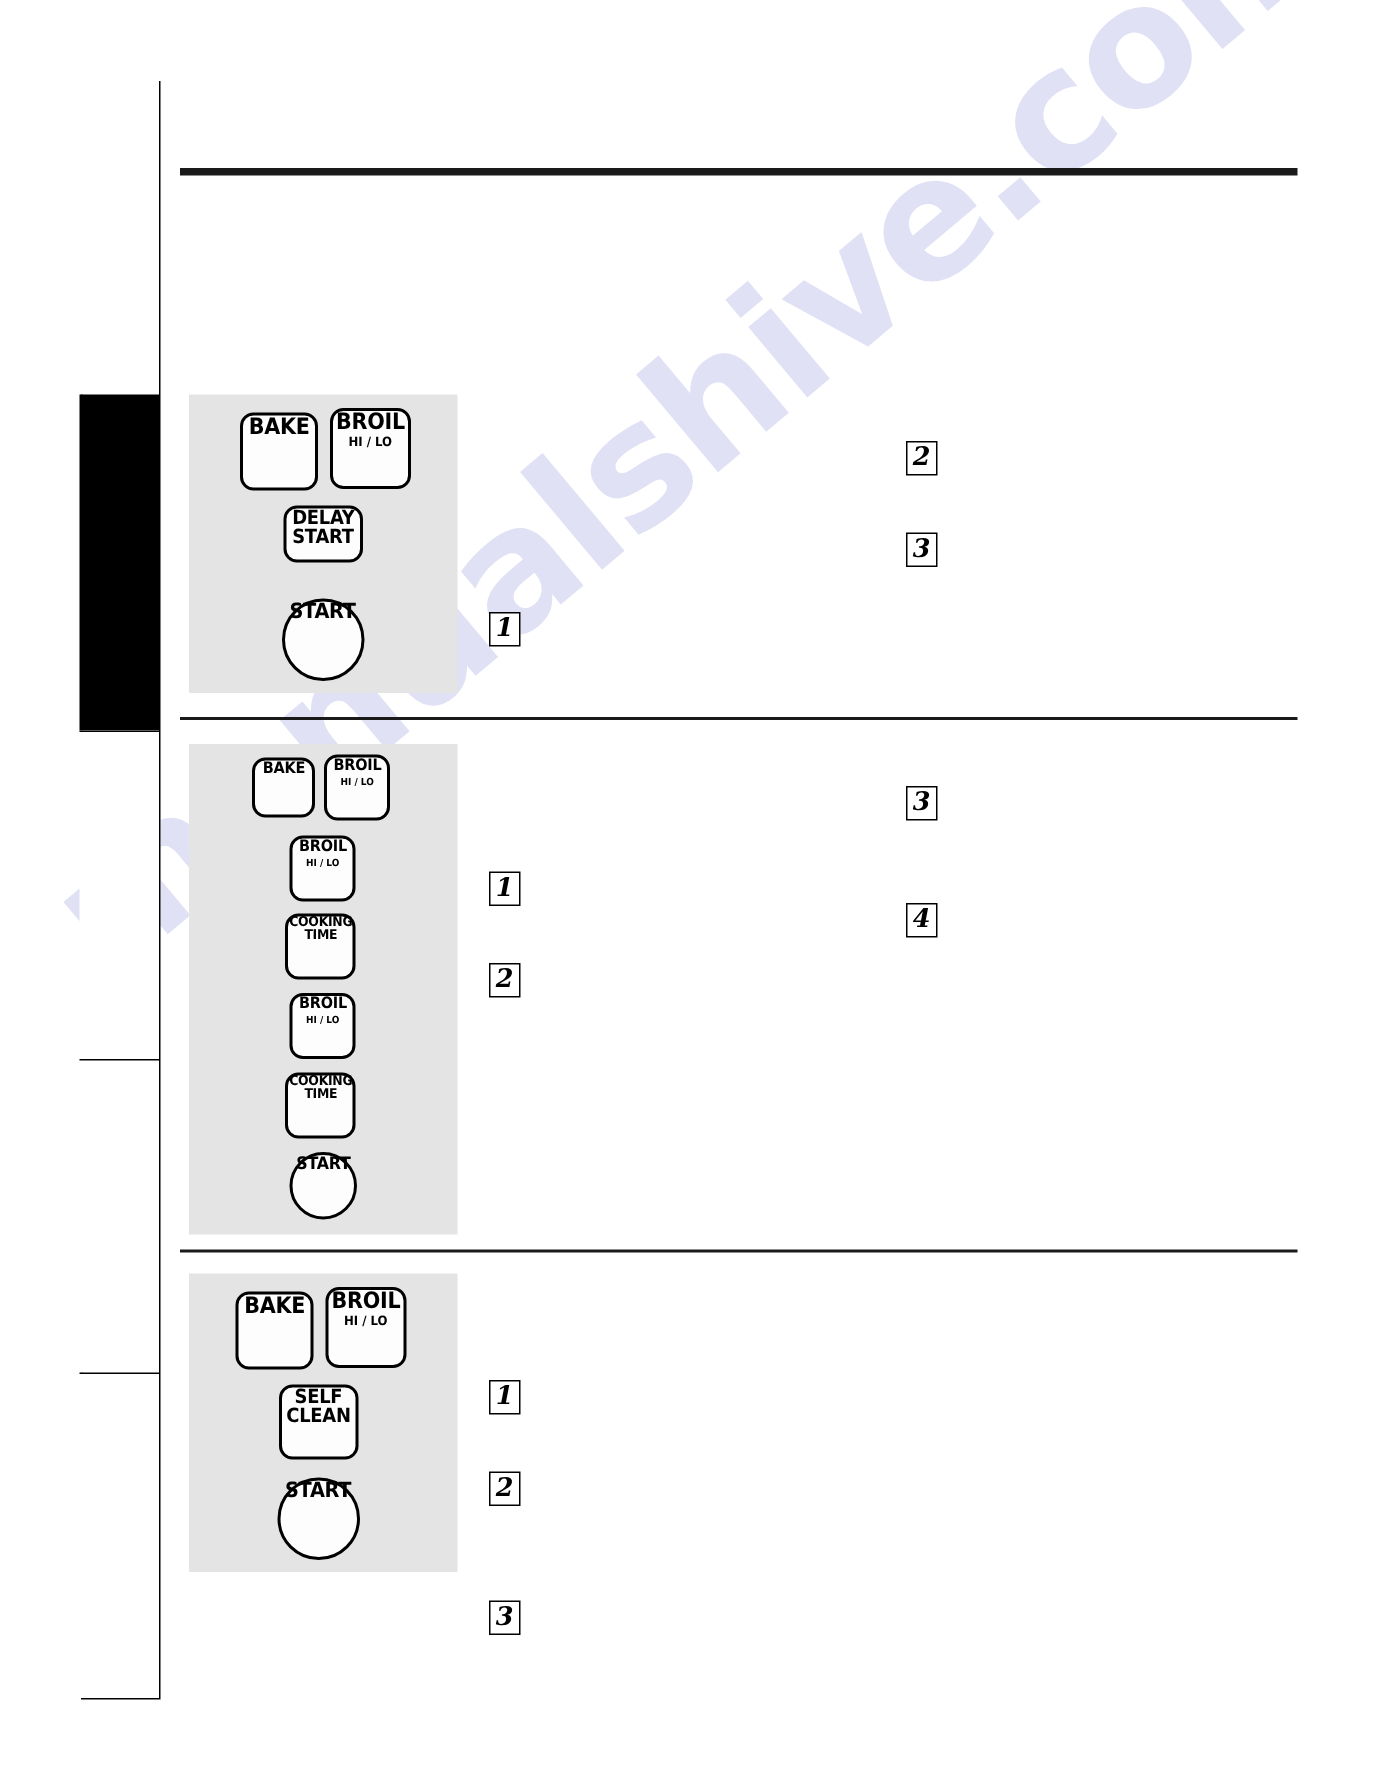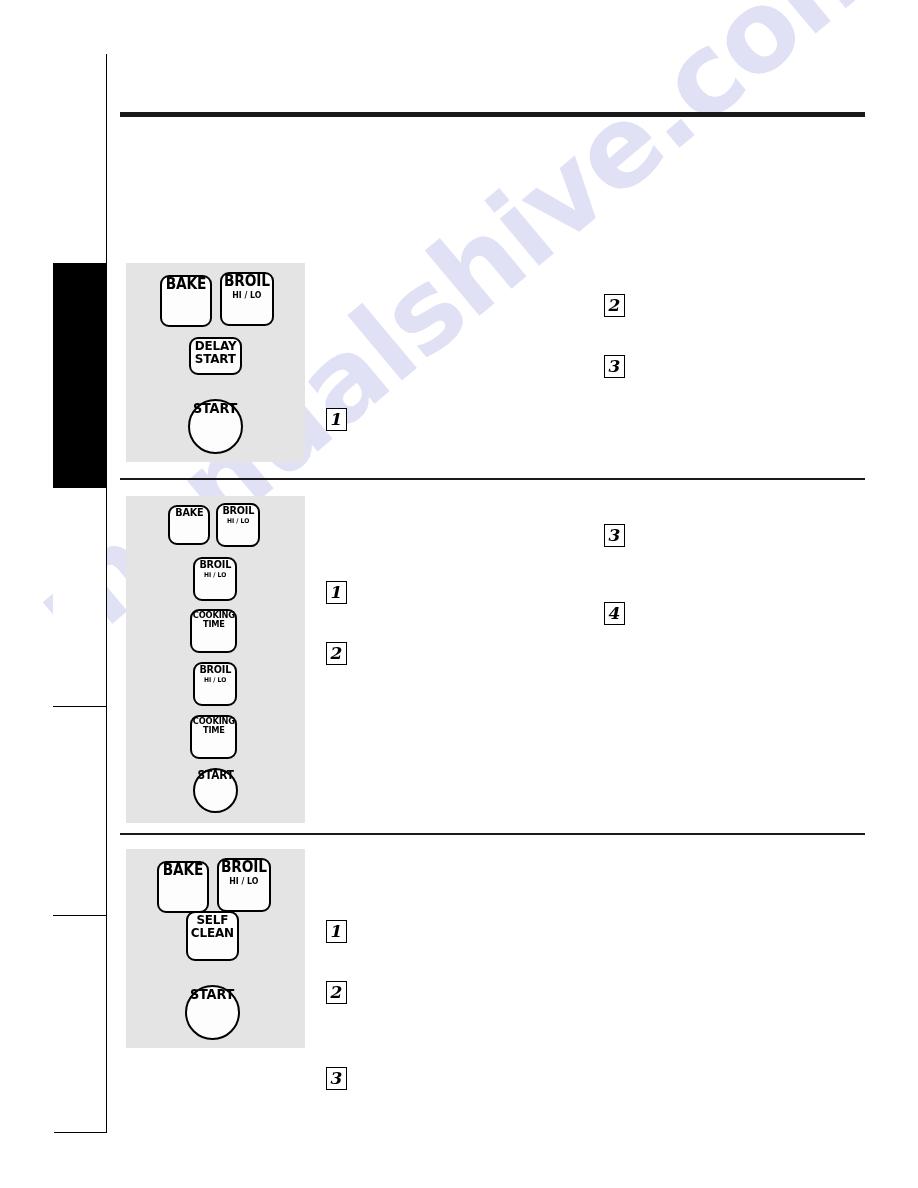--- a/index.html
+++ b/index.html
@@ -233,21 +233,21 @@
 
     <div class="btn rect sz-lg" style="left:31px; top:12px; width:52px; height:52px;">
       <span class="main">BAKE</span>
     </div>
 
     <div class="btn rect sz-lg" style="left:91px; top:9px; width:54px; height:54px;">
       <span class="main">BROIL</span>
       <span class="sub">HI / LO</span>
     </div>
 
-    <div class="btn rect sz-md" style="left:60px; top:62px; width:53px; height:50px;">
+    <div class="btn rect sz-md" style="left:60px; top:74px; width:53px; height:50px;">
       <span class="main">SELF</span>
       <span class="main">CLEAN</span>
     </div>
 
     <div class="btn circle start-lg" style="left:59px; top:136px; width:55px; height:55px;">
       <span class="main">START</span>
     </div>
   </div>
 
   <div class="step" style="left:326px; top:920px;">1</div>

